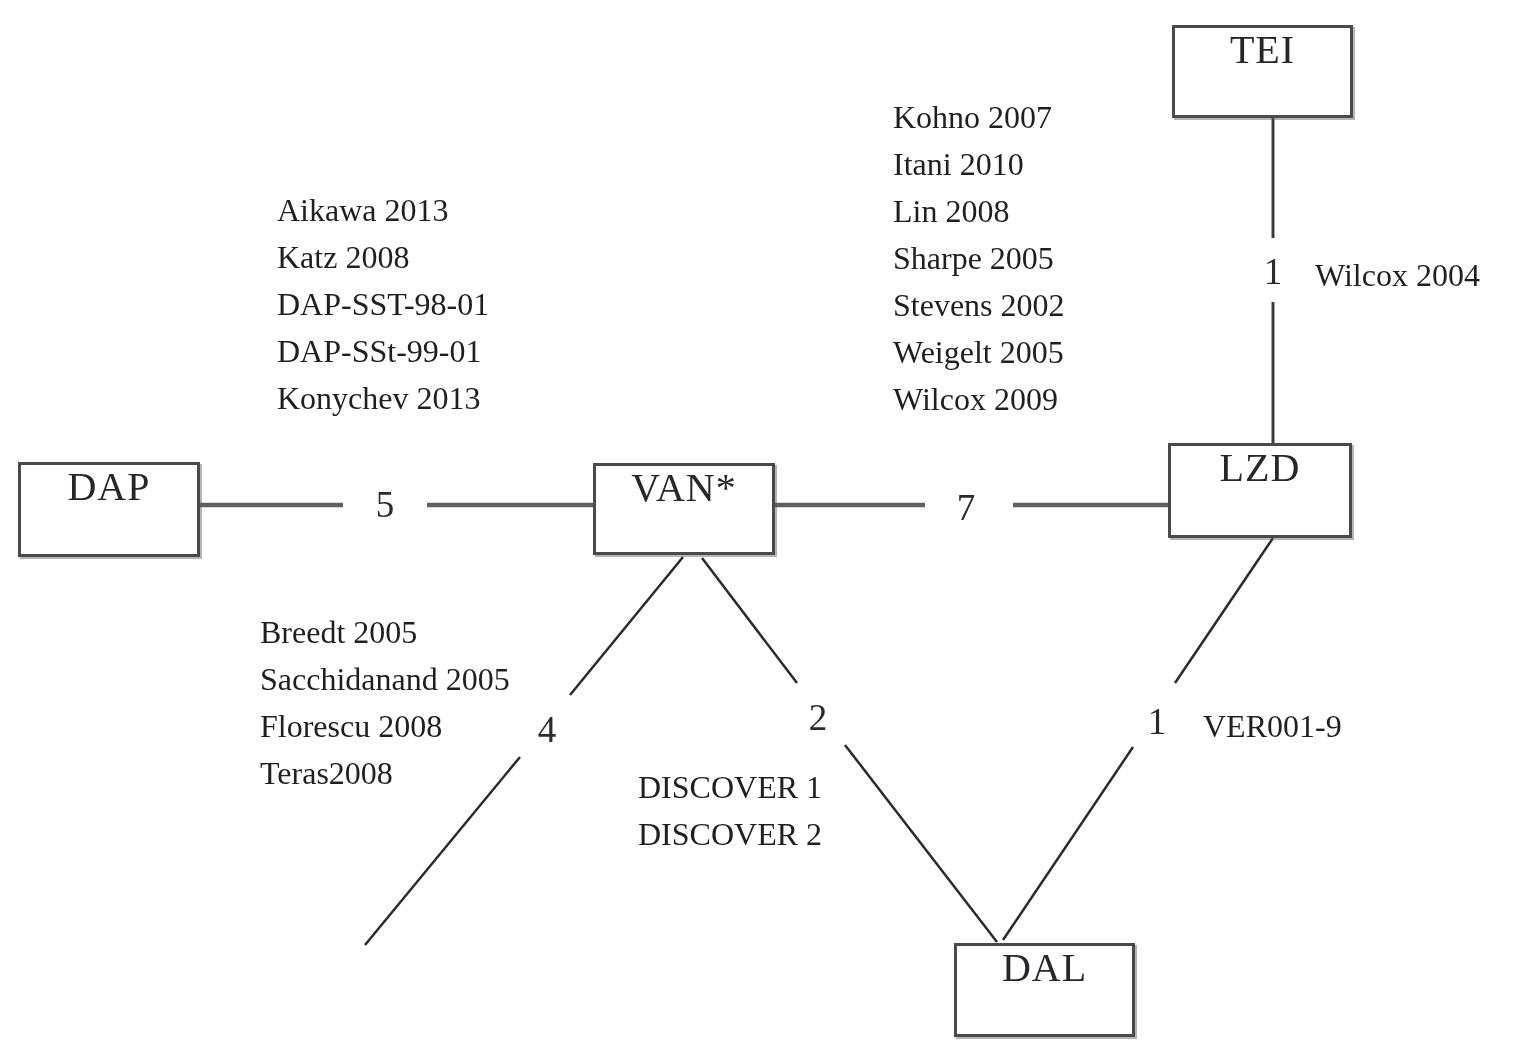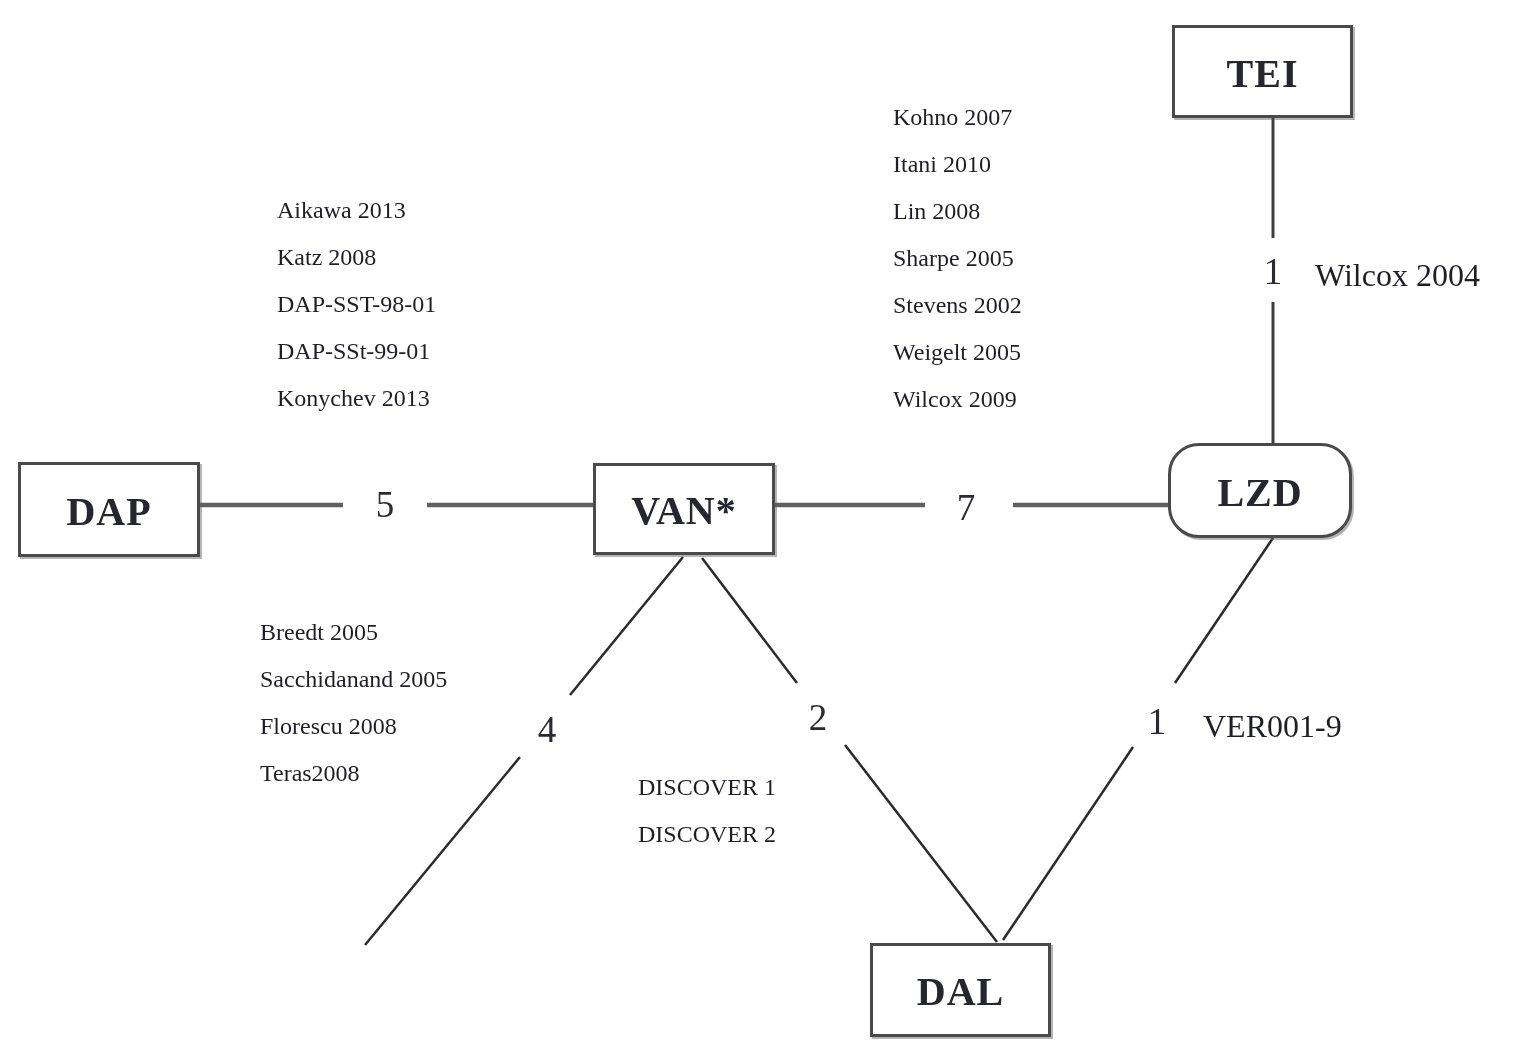--- a/index.html
+++ b/index.html
@@ -15,31 +15,30 @@
     font-family:"Liberation Serif","DejaVu Serif",serif;color:var(--text);
   }
   .stage{position:relative;width:1530px;height:1059px;background:#ffffff;}
   .edge-svg{position:absolute;left:0;top:0;width:1530px;height:1059px;pointer-events:none;}
   .edge-h{stroke:var(--line-h);stroke-width:4.5px;}
   .edge-v{stroke:var(--line-v);stroke-width:3px;}
   .edge-d{stroke:var(--line-d);stroke-width:2.5px;}
   .node-box{
     position:absolute;box-sizing:border-box;background:#ffffff;
     border:3px solid var(--box-border);
-    display:flex;align-items:center;justify-content:center;
+    display:flex;align-items:flex-start;justify-content:center;
     box-shadow:2px 2px 0 rgba(90,90,90,.45);
-    font-weight:bold;
   }
   .node-label{
     font-size:40px;letter-spacing:1px;color:#26262e;line-height:1;
     transform:translateY(2px);
   }
   .study-list{position:absolute;white-space:nowrap;}
   .study-line{
-    font-size:24px;line-height:47px;color:var(--text);
+    font-size:32px;line-height:47px;color:var(--text);
   }
   .count-label{
     position:absolute;transform:translate(-50%,-50%);
     font-size:37px;color:#2a2a32;line-height:1;
   }
   .side-label{
     position:absolute;transform:translateY(-50%);white-space:nowrap;
     font-size:32px;color:var(--text);line-height:1;
   }
 </style>
@@ -68,27 +67,27 @@
     <div class="count-label" style="left: 547px; top: 729px;">4</div>
     <div class="count-label" style="left: 818px; top: 717px;">2</div>
     <div class="count-label" style="left: 1157px; top: 721px;">1</div>
     <div class="side-label" style="left: 1203px; top: 726px;">VER001-9</div>
     <div class="node-box" style="left: 18px; top: 462px; width: 182px; height: 95px;">
       <span class="node-label">DAP</span>
     </div>
     <div class="node-box" style="left: 593px; top: 463px; width: 182px; height: 92px;">
       <span class="node-label">VAN*</span>
     </div>
-    <div class="node-box" style="left: 1168px; top: 443px; width: 184px; height: 95px; border-radius: 31px;">
+    <div class="node-box" style="left: 1168px; top: 443px; width: 184px; height: 95px;">
       <span class="node-label">LZD</span>
     </div>
     <div class="node-box" style="left: 1172px; top: 25px; width: 181px; height: 93px;">
       <span class="node-label">TEI</span>
     </div>
-    <div class="node-box" style="left: 870px; top: 943px; width: 181px; height: 94px;">
+    <div class="node-box" style="left: 954px; top: 943px; width: 181px; height: 94px;">
       <span class="node-label">DAL</span>
     </div>
     <div class="study-list" style="left: 277px; top: 187px;">
       <div class="study-line">Aikawa 2013</div>
       <div class="study-line">Katz 2008</div>
       <div class="study-line">DAP-SST-98-01</div>
       <div class="study-line">DAP-SSt-99-01</div>
       <div class="study-line">Konychev 2013</div>
     </div>
     <div class="study-list" style="left: 893px; top: 94px;">

